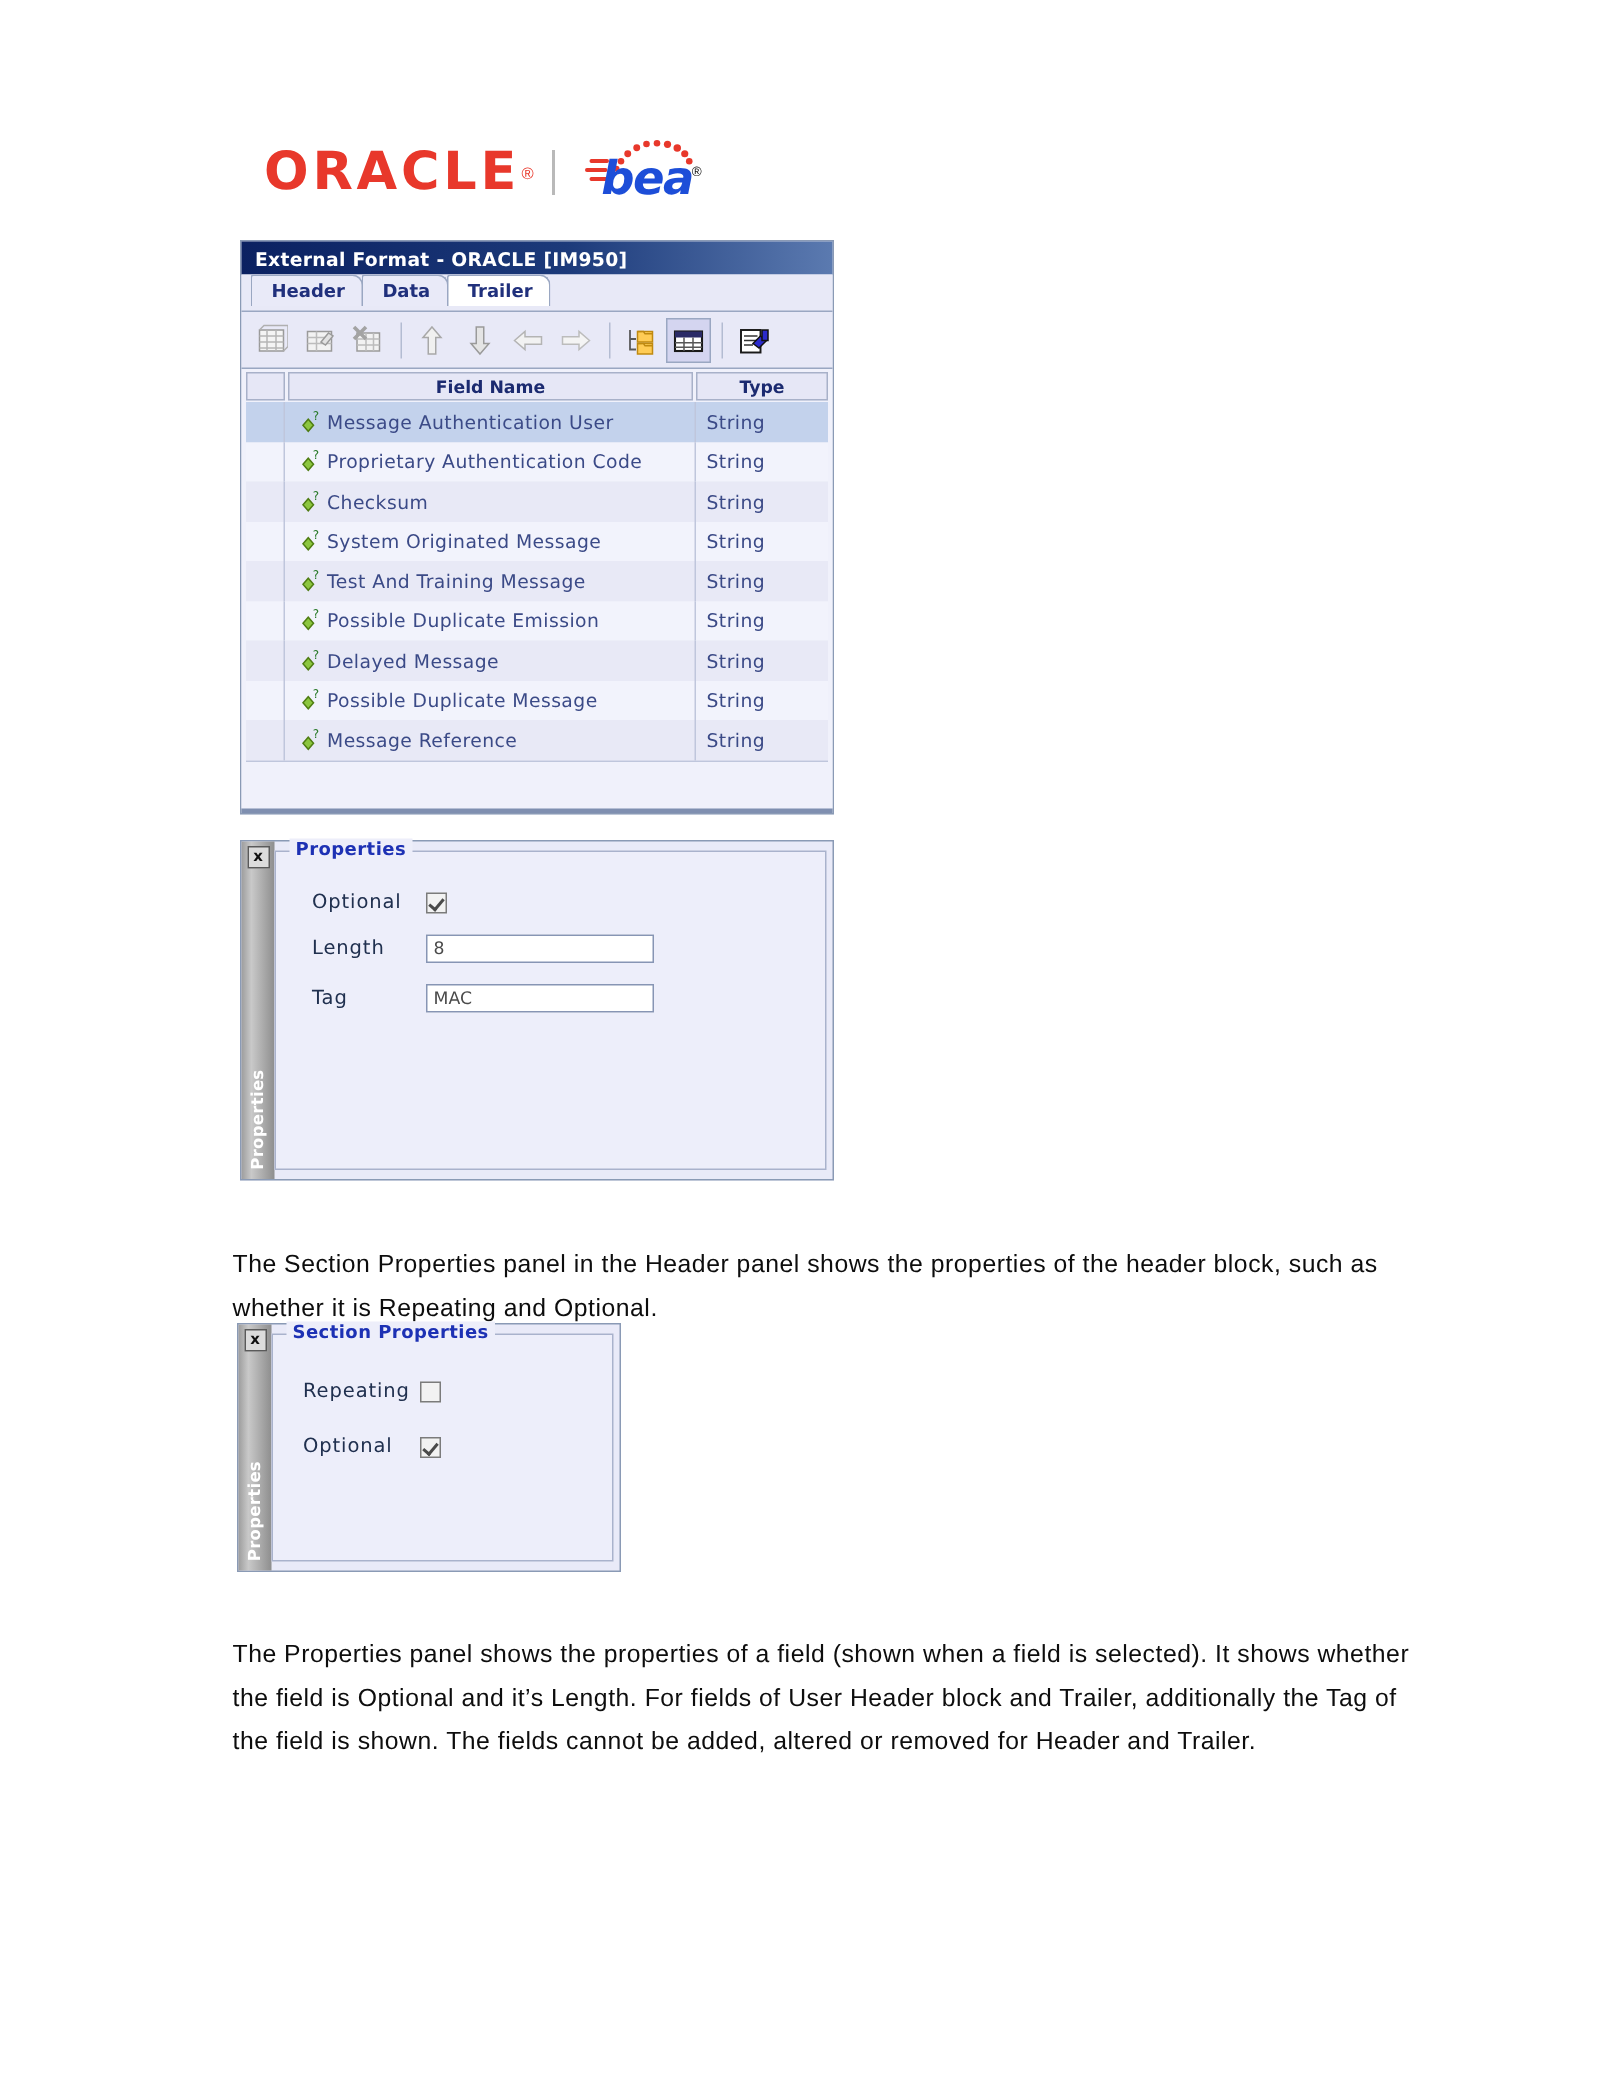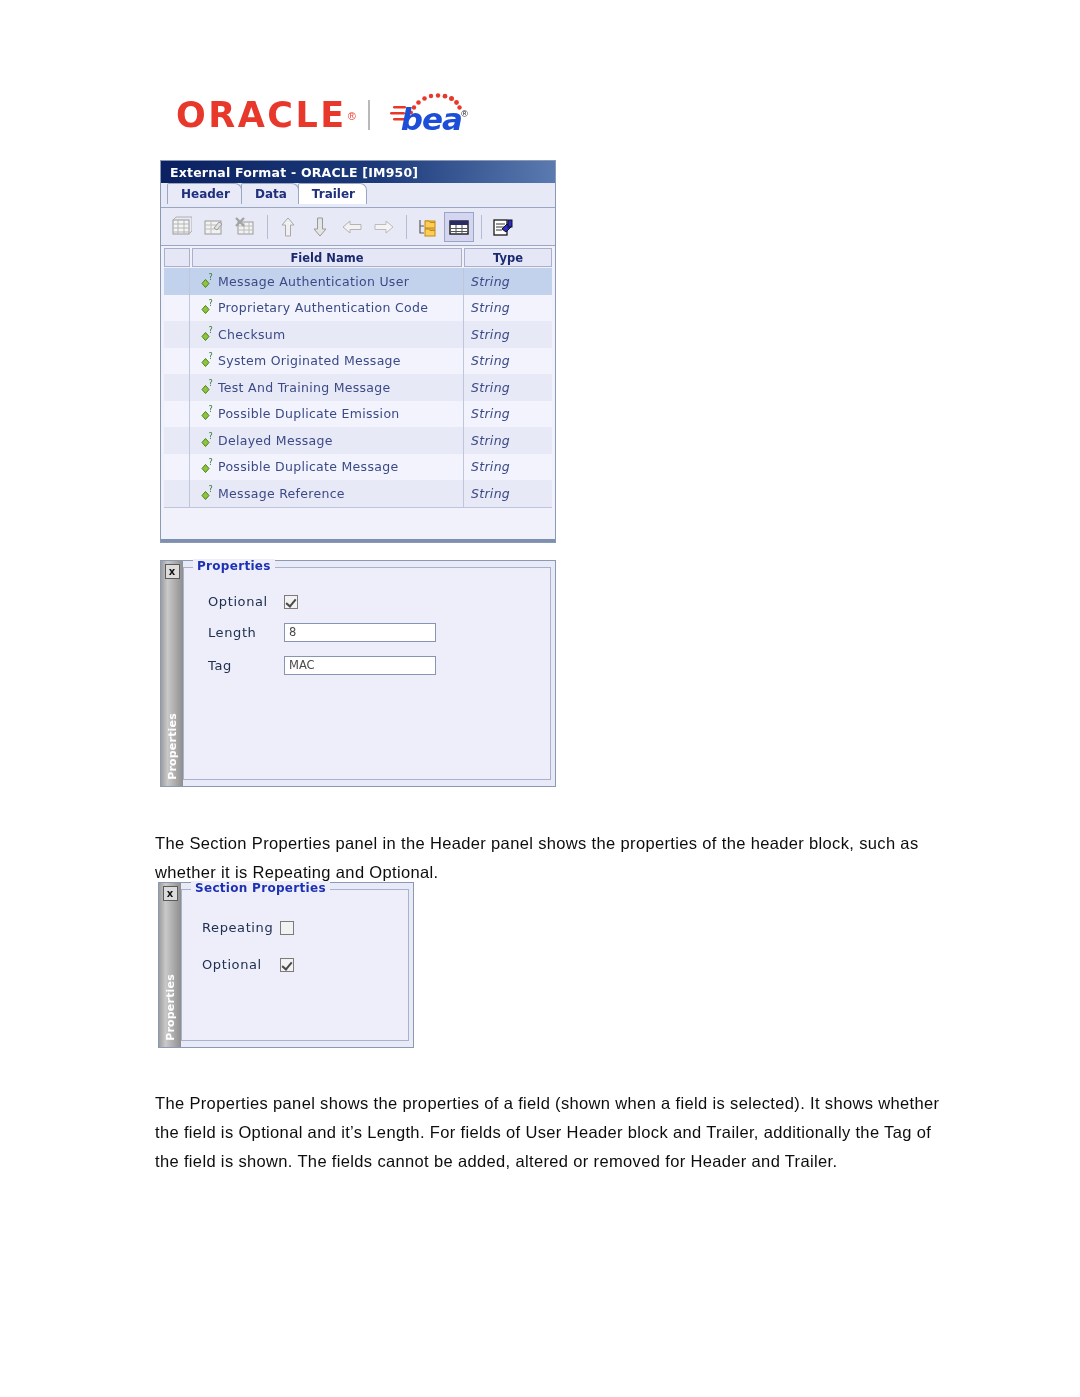--- a/index.html
+++ b/index.html
@@ -206,21 +206,20 @@
     padding-left: 7px;
     border-right: 1px solid #bfc6dc;
     box-sizing: border-box;
   }
   .frow .typecell {
     width: 88px;
     display: flex;
     align-items: center;
     padding-left: 7px;
     box-sizing: border-box;
-    font-style: italic;
   }
   .frow .ftext, .frow .ttext {
     font-size: 12.5px;
     color: #3b4a87;
     font-family: "DejaVu Sans", sans-serif;
     letter-spacing: 0.3px;
     white-space: nowrap;
   }
   .frow.alt-a { background: #F2F3FC; }
   .frow.alt-b { background: #E8E9F6; }

